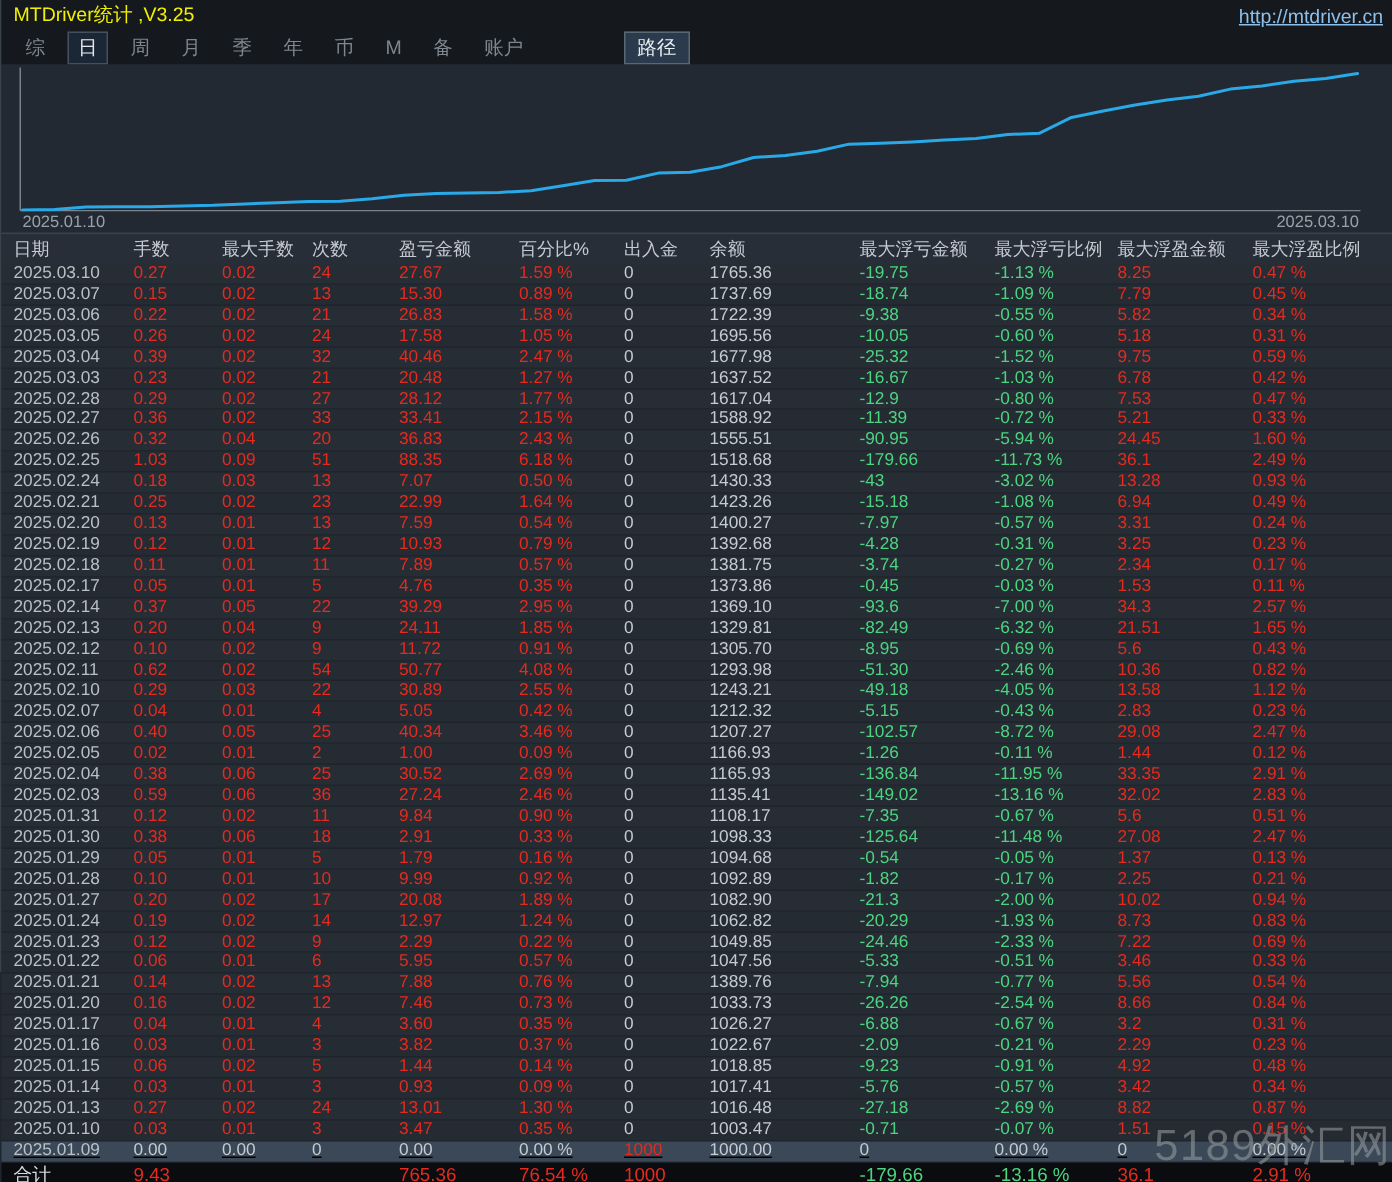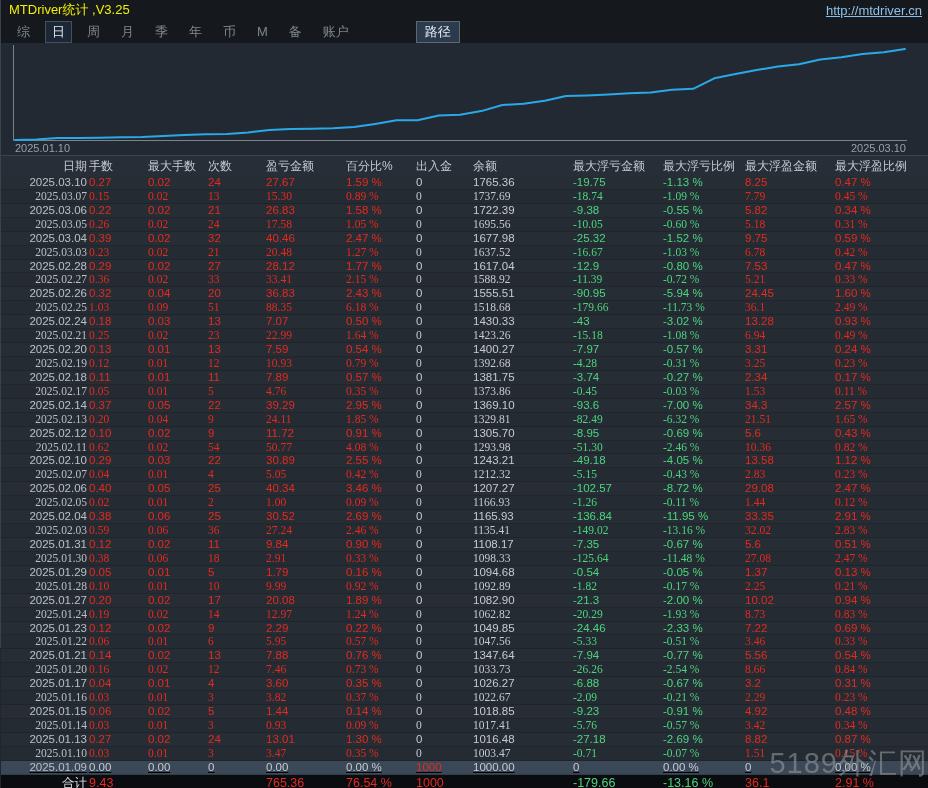--- a/index.html
+++ b/index.html
@@ -26,24 +26,24 @@
   .xlabel { position:absolute; font-size:11px; color:#98a0a8; }
   .xlabel.left { left:14px; top:99px; }
   .xlabel.right { right:23px; top:99px; }
 
   
   .table { position:relative; width:928px; border-top:1px solid #3a424c; }
   .trow { display:grid; height:13.93px; line-height:13.93px; overflow:hidden;
     grid-template-columns:86px 59px 60px 58px 80px 70px 57px 100px 90px 82px 90px 96px; }
   .trow.head { height:20px; line-height:20px; background:#282e37; color:#c4cad2; font-size:12px; }
   .trow.body { background:#272d35; font-size:11.5px; border-bottom:1px solid rgba(0,0,0,0.15); }
-  .trow.body.alt { background:#252b33;font-family:Liberation Serif, serif; }
+  .trow.body.alt { background:#252b33; }
   .trow.body.selected { background:#3b4857;text-decoration:underline; }
   .trow .cell { padding-left:2px; white-space:nowrap; }
-  .trow .cell:first-child { padding-left:8px;text-align:right; }
+  .trow .cell:first-child { padding-left:8px; }
   .c-date { color:#b8c0c8; }
   .c-plain { color:#c4cbd2; }
   .c-red { color:var(--red); }
   .c-green { color:var(--green); }
   .trow.total { height:17px; line-height:16px; background:#0a0c0f; font-size:12.5px; overflow:hidden;
     grid-template-columns:86px 59px 60px 58px 80px 70px 57px 100px 90px 82px 90px 96px; display:grid; }
   .trow.total .cell:first-child { color:#d8dde2; }
 
   
   .watermark { position:absolute; top:744px; right:0px; font-size:29px; font-weight:normal;
@@ -577,21 +577,21 @@
           <div class="cell c-red">0.33 %</div>
         </div>
         <div class="trow body">
           <div class="cell c-date">2025.01.21</div>
           <div class="cell c-red">0.14</div>
           <div class="cell c-red">0.02</div>
           <div class="cell c-red">13</div>
           <div class="cell c-red">7.88</div>
           <div class="cell c-red">0.76 %</div>
           <div class="cell c-plain">0</div>
-          <div class="cell c-plain">1347.64</div>
+          <div class="cell c-plain">1389.76</div>
           <div class="cell c-green">-7.94</div>
           <div class="cell c-green">-0.77 %</div>
           <div class="cell c-red">5.56</div>
           <div class="cell c-red">0.54 %</div>
         </div>
         <div class="trow body alt">
           <div class="cell c-date">2025.01.20</div>
           <div class="cell c-red">0.16</div>
           <div class="cell c-red">0.02</div>
           <div class="cell c-red">12</div>

